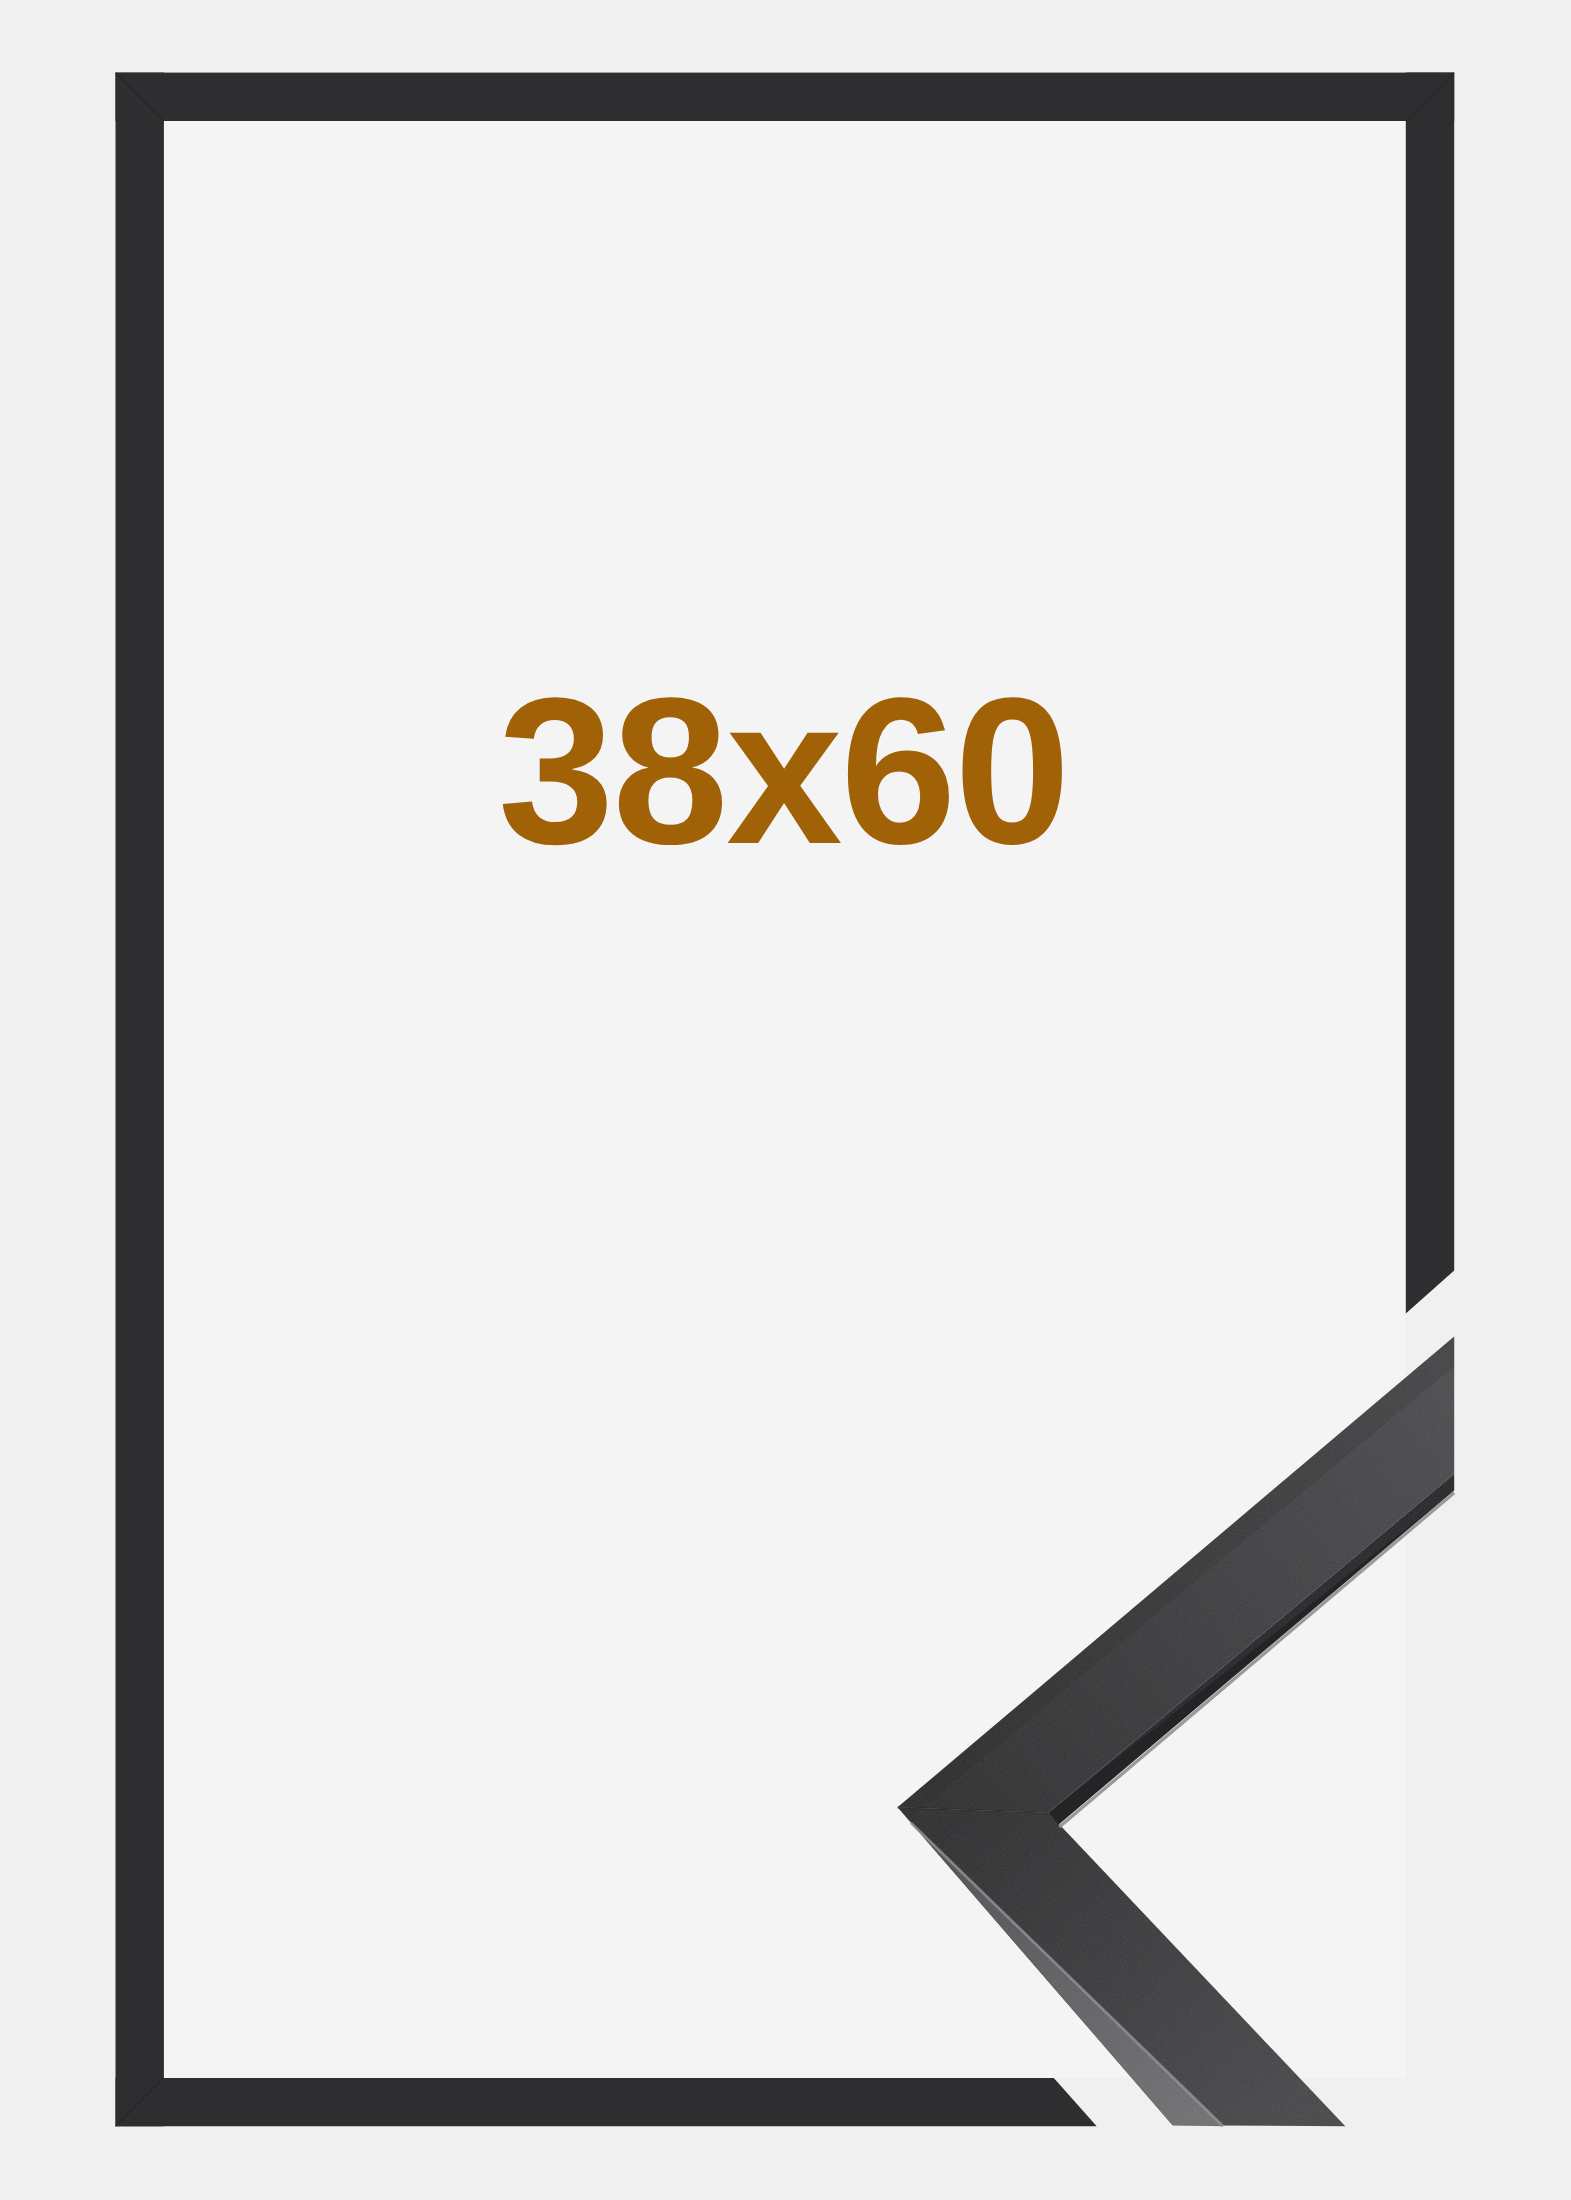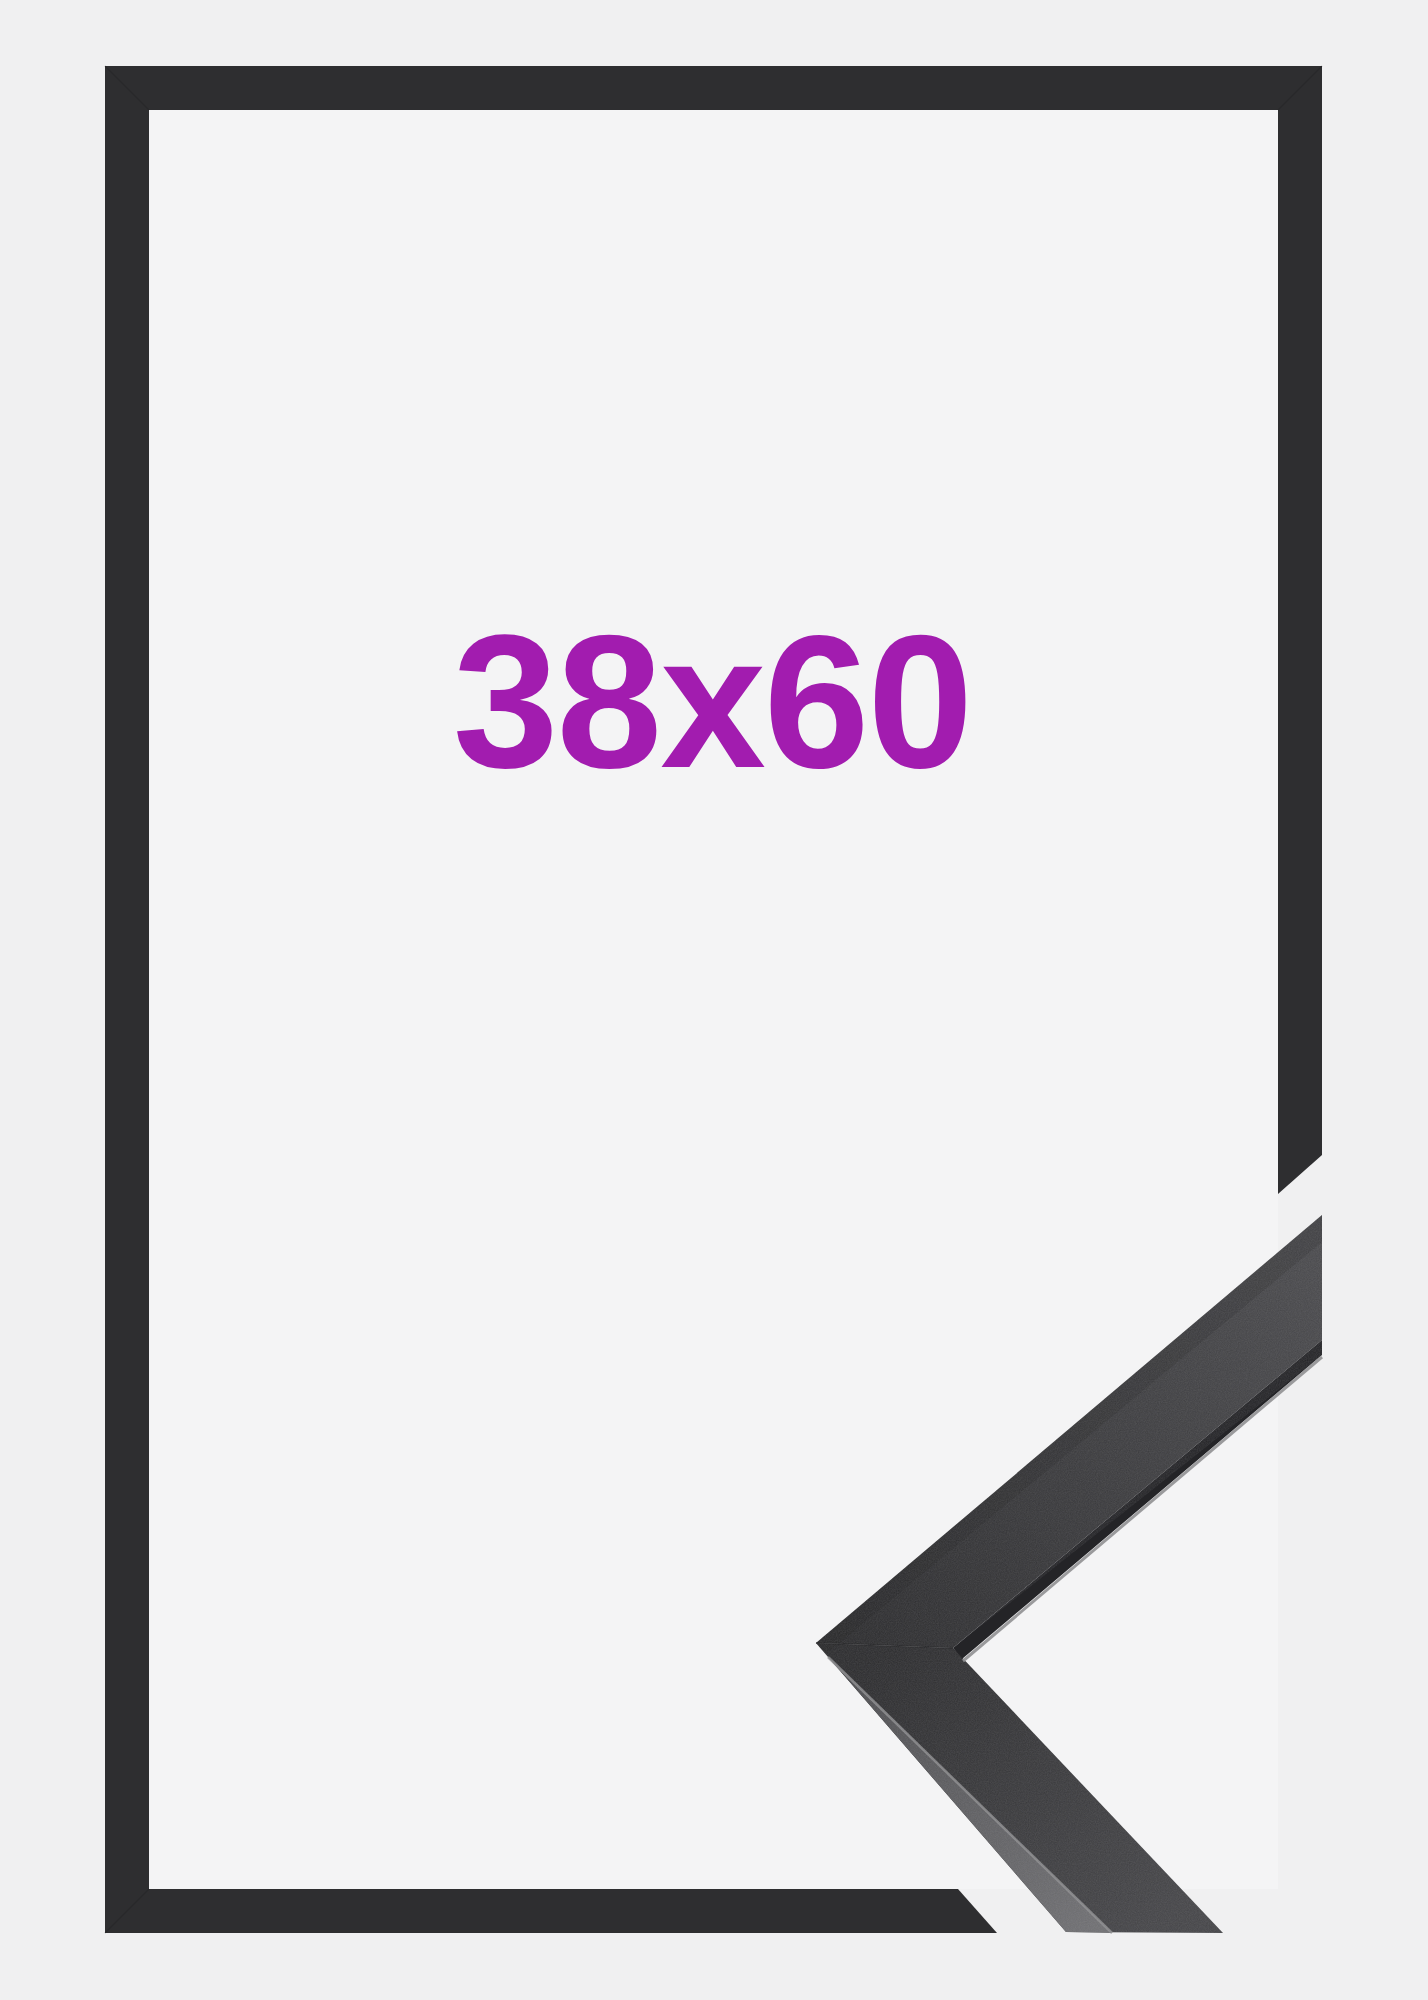--- a/index.html
+++ b/index.html
@@ -88,14 +88,14 @@
     <polygon points="953,1648 1322,1340 1322,1355 962,1659" fill="#242427"></polygon>
     <line x1="963" y1="1661" x2="1322" y2="1357" stroke-width="3" opacity="0.9" stroke="#919193"></line>
 
     <line x1="816" y1="1643" x2="953" y2="1648" stroke-width="2" opacity="0.5" stroke="#1e1e20"></line>
 
     <g clip-path="url(#armsClip)">
       <rect x="760" y="1150" width="620" height="840" filter="url(#grainF)" opacity="0.32"></rect>
     </g>
   </svg>
 
-  <div class="size-label" style="color: #a21caf;">38x60</div>
+  <div class="size-label" style="color: #a16207;">38x60</div>
 </div>
 
 </body></html>

